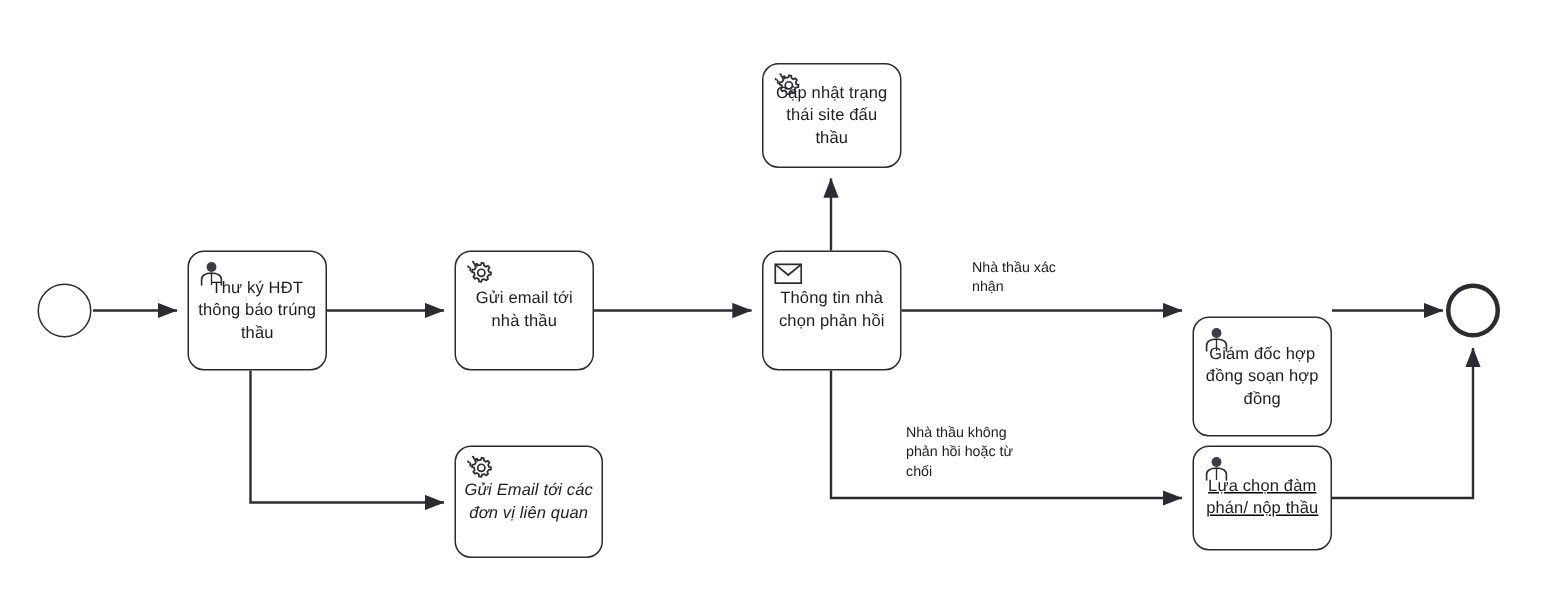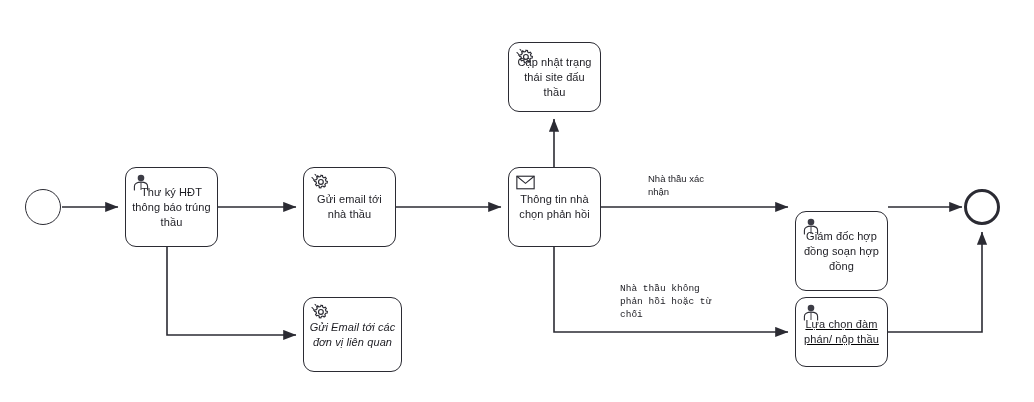--- a/index.html
+++ b/index.html
@@ -190,17 +190,17 @@
         <path d="M3.4,18 V14.4 C3.4,11.6 6.3,10.1 10,10.1 C13.7,10.1 16.6,11.6 16.6,14.4 V18" stroke-linecap="round"></path>
         <path d="M10,10.4 V18" stroke-width="0.9"></path>
       </svg>
     </span>
     <span class="node-label">Lựa chọn đàm phán/ nộp thầu</span>
   </div>
 
   <div class="edge-label" style="left:648px; top:172px; width:130px;">Nhà thầu xác
 nhận</div>
 
-  <div class="edge-label" style="left:620px; top:282px; width:160px;font-family:Liberation Mono, monospace;">Nhà thầu không
+  <div class="edge-label" style="left:604px; top:282px; width:160px;">Nhà thầu không
 phản hồi hoặc từ
 chối</div>
 
 </div>
 
 </body></html>

